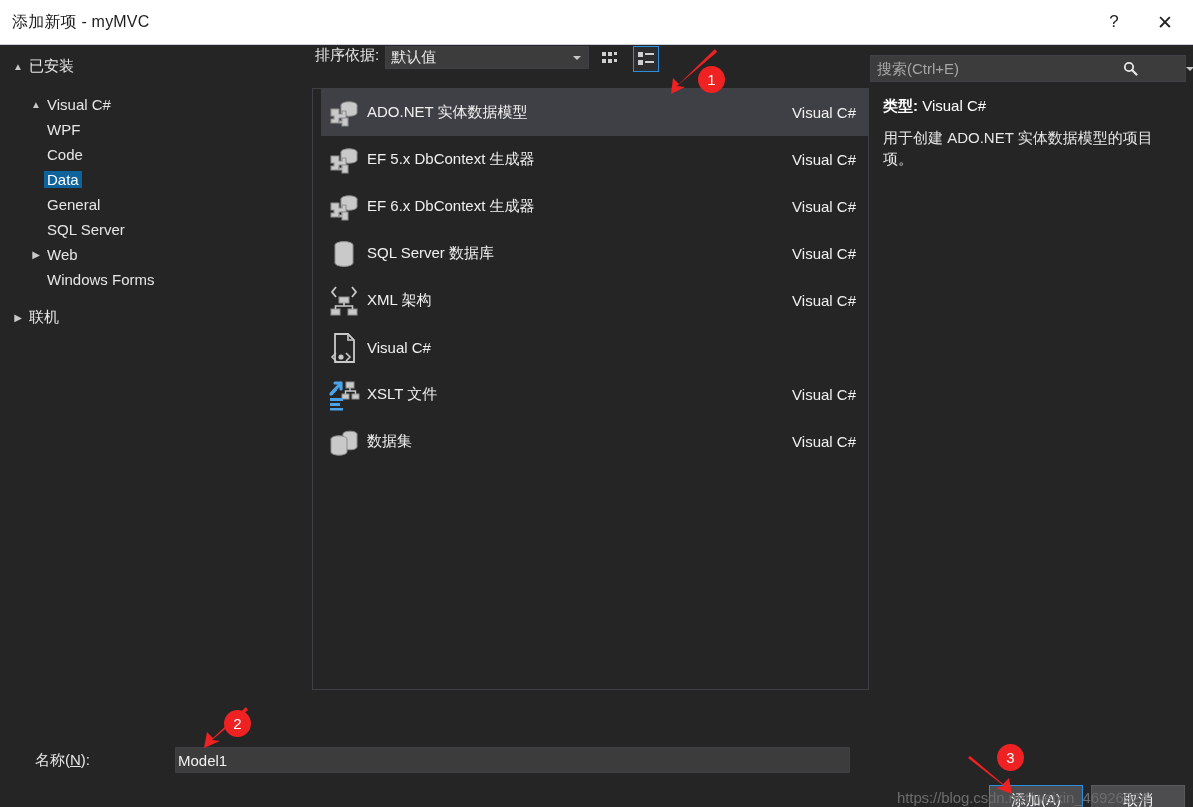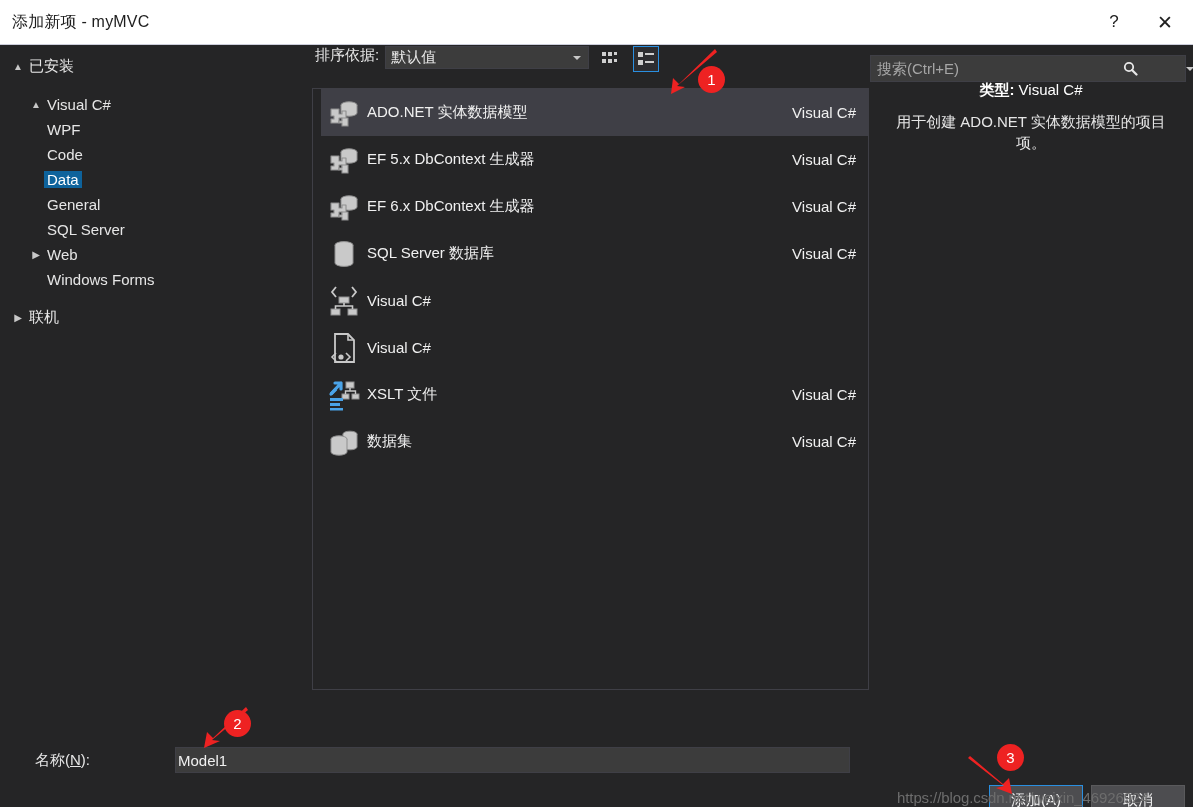--- a/index.html
+++ b/index.html
@@ -186,21 +186,21 @@
     width: 16px; flex: none;
     display: flex; align-items: center; justify-content: center;
   }
   .search-caret i {
     width: 0; height: 0;
     border-left: 4px solid transparent;
     border-right: 4px solid transparent;
     border-top: 4px solid #c8c8c8;
     display: block;
   }
-  .info-block { position: absolute; left: 13px; top: 36px; width: 296px; text-align: center; }
+  .info-block { position: absolute; left: 13px; top: 52px; width: 296px; }
   .info-type {
     font-size: 15px; color: #ffffff;
     white-space: nowrap; margin-bottom: 11px;
   }
   .info-type b { font-weight: bold; }
   .info-desc {
     font-size: 15px; color: #e6e6e6;
     line-height: 21px;
   }
 
@@ -408,20 +408,21 @@
               <div class="ico">
                 <svg width="34" height="34" viewBox="0 0 34 34">
                   <path d="M9 3 L5 8 L9 13" fill="none" stroke="#c9c9c9" stroke-width="1.8"></path>
                   <path d="M25 3 L29 8 L25 13" fill="none" stroke="#c9c9c9" stroke-width="1.8"></path>
                   <rect x="12" y="13" width="10" height="6" fill="#c9c9c9" stroke="#8f8f8f"></rect>
                   <rect x="4" y="25" width="9" height="6" fill="#c9c9c9" stroke="#8f8f8f"></rect>
                   <rect x="21" y="25" width="9" height="6" fill="#c9c9c9" stroke="#8f8f8f"></rect>
                   <path d="M17 19 v3 M8.5 25 v-3 h17 v3" fill="none" stroke="#c9c9c9" stroke-width="1.6"></path>
                 </svg>
               </div>
+              <div class="name">XML 架构</div>
               <div class="lang">Visual C#</div>
             </div>
             <div class="item-row">
               <div class="ico">
                 <svg width="34" height="34" viewBox="0 0 34 34">
                   <path d="M8 3 h13 l6 6 v22 H8 z" fill="none" stroke="#c9c9c9" stroke-width="1.8"></path>
                   <path d="M21 3 v6 h6" fill="none" stroke="#c9c9c9" stroke-width="1.6"></path>
                   <path d="M9 22 L5 26 L9 30" fill="none" stroke="#c9c9c9" stroke-width="1.6"></path>
                   <path d="M19 22 L23 26 L19 30" fill="none" stroke="#c9c9c9" stroke-width="1.6"></path>
                   <circle cx="14" cy="26" r="2.6" fill="#c9c9c9"></circle>

